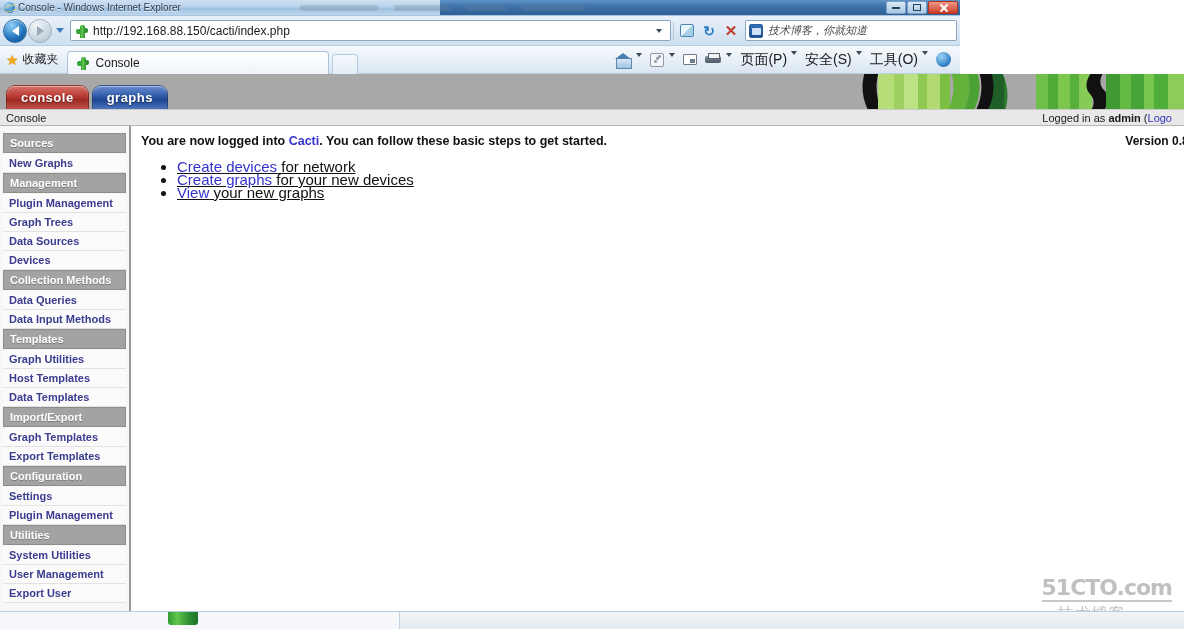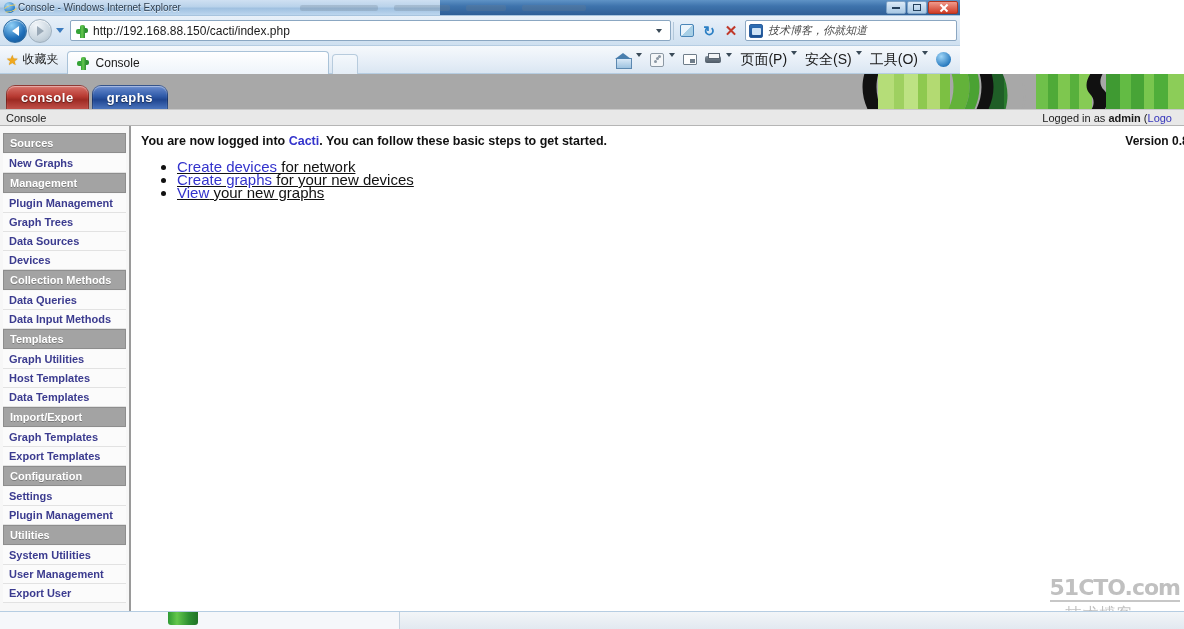--- a/index.html
+++ b/index.html
@@ -292,21 +292,21 @@
   }
   ul.steps { margin: 12px 0 0 18px; padding: 0 0 0 18px; }
   ul.steps li {
     font-size: 15px; color: #111111; line-height: 13px; margin-bottom: 0px;
     list-style: disc;
     text-decoration: underline;
   }
   ul.steps li a { color: #3333cc; text-decoration: none; }
 
   .watermark {
-    position: absolute; right: 4px; bottom: 4px;
+    position: absolute; right: 12px; bottom: 4px;
     text-align: center; opacity: .55; user-select: none;
   }
   .wm-top {
     font-family: "DejaVu Sans", sans-serif; font-size: 22px; font-weight: bold;
     color: #8d8d8d; letter-spacing: -1px; line-height: 22px;
     border-bottom: 2px solid #9a9a9a; padding-bottom: 1px;
   }
   .wm-bot {
     display: flex; align-items: baseline; justify-content: center; gap: 6px; margin-top: 2px;
   }

